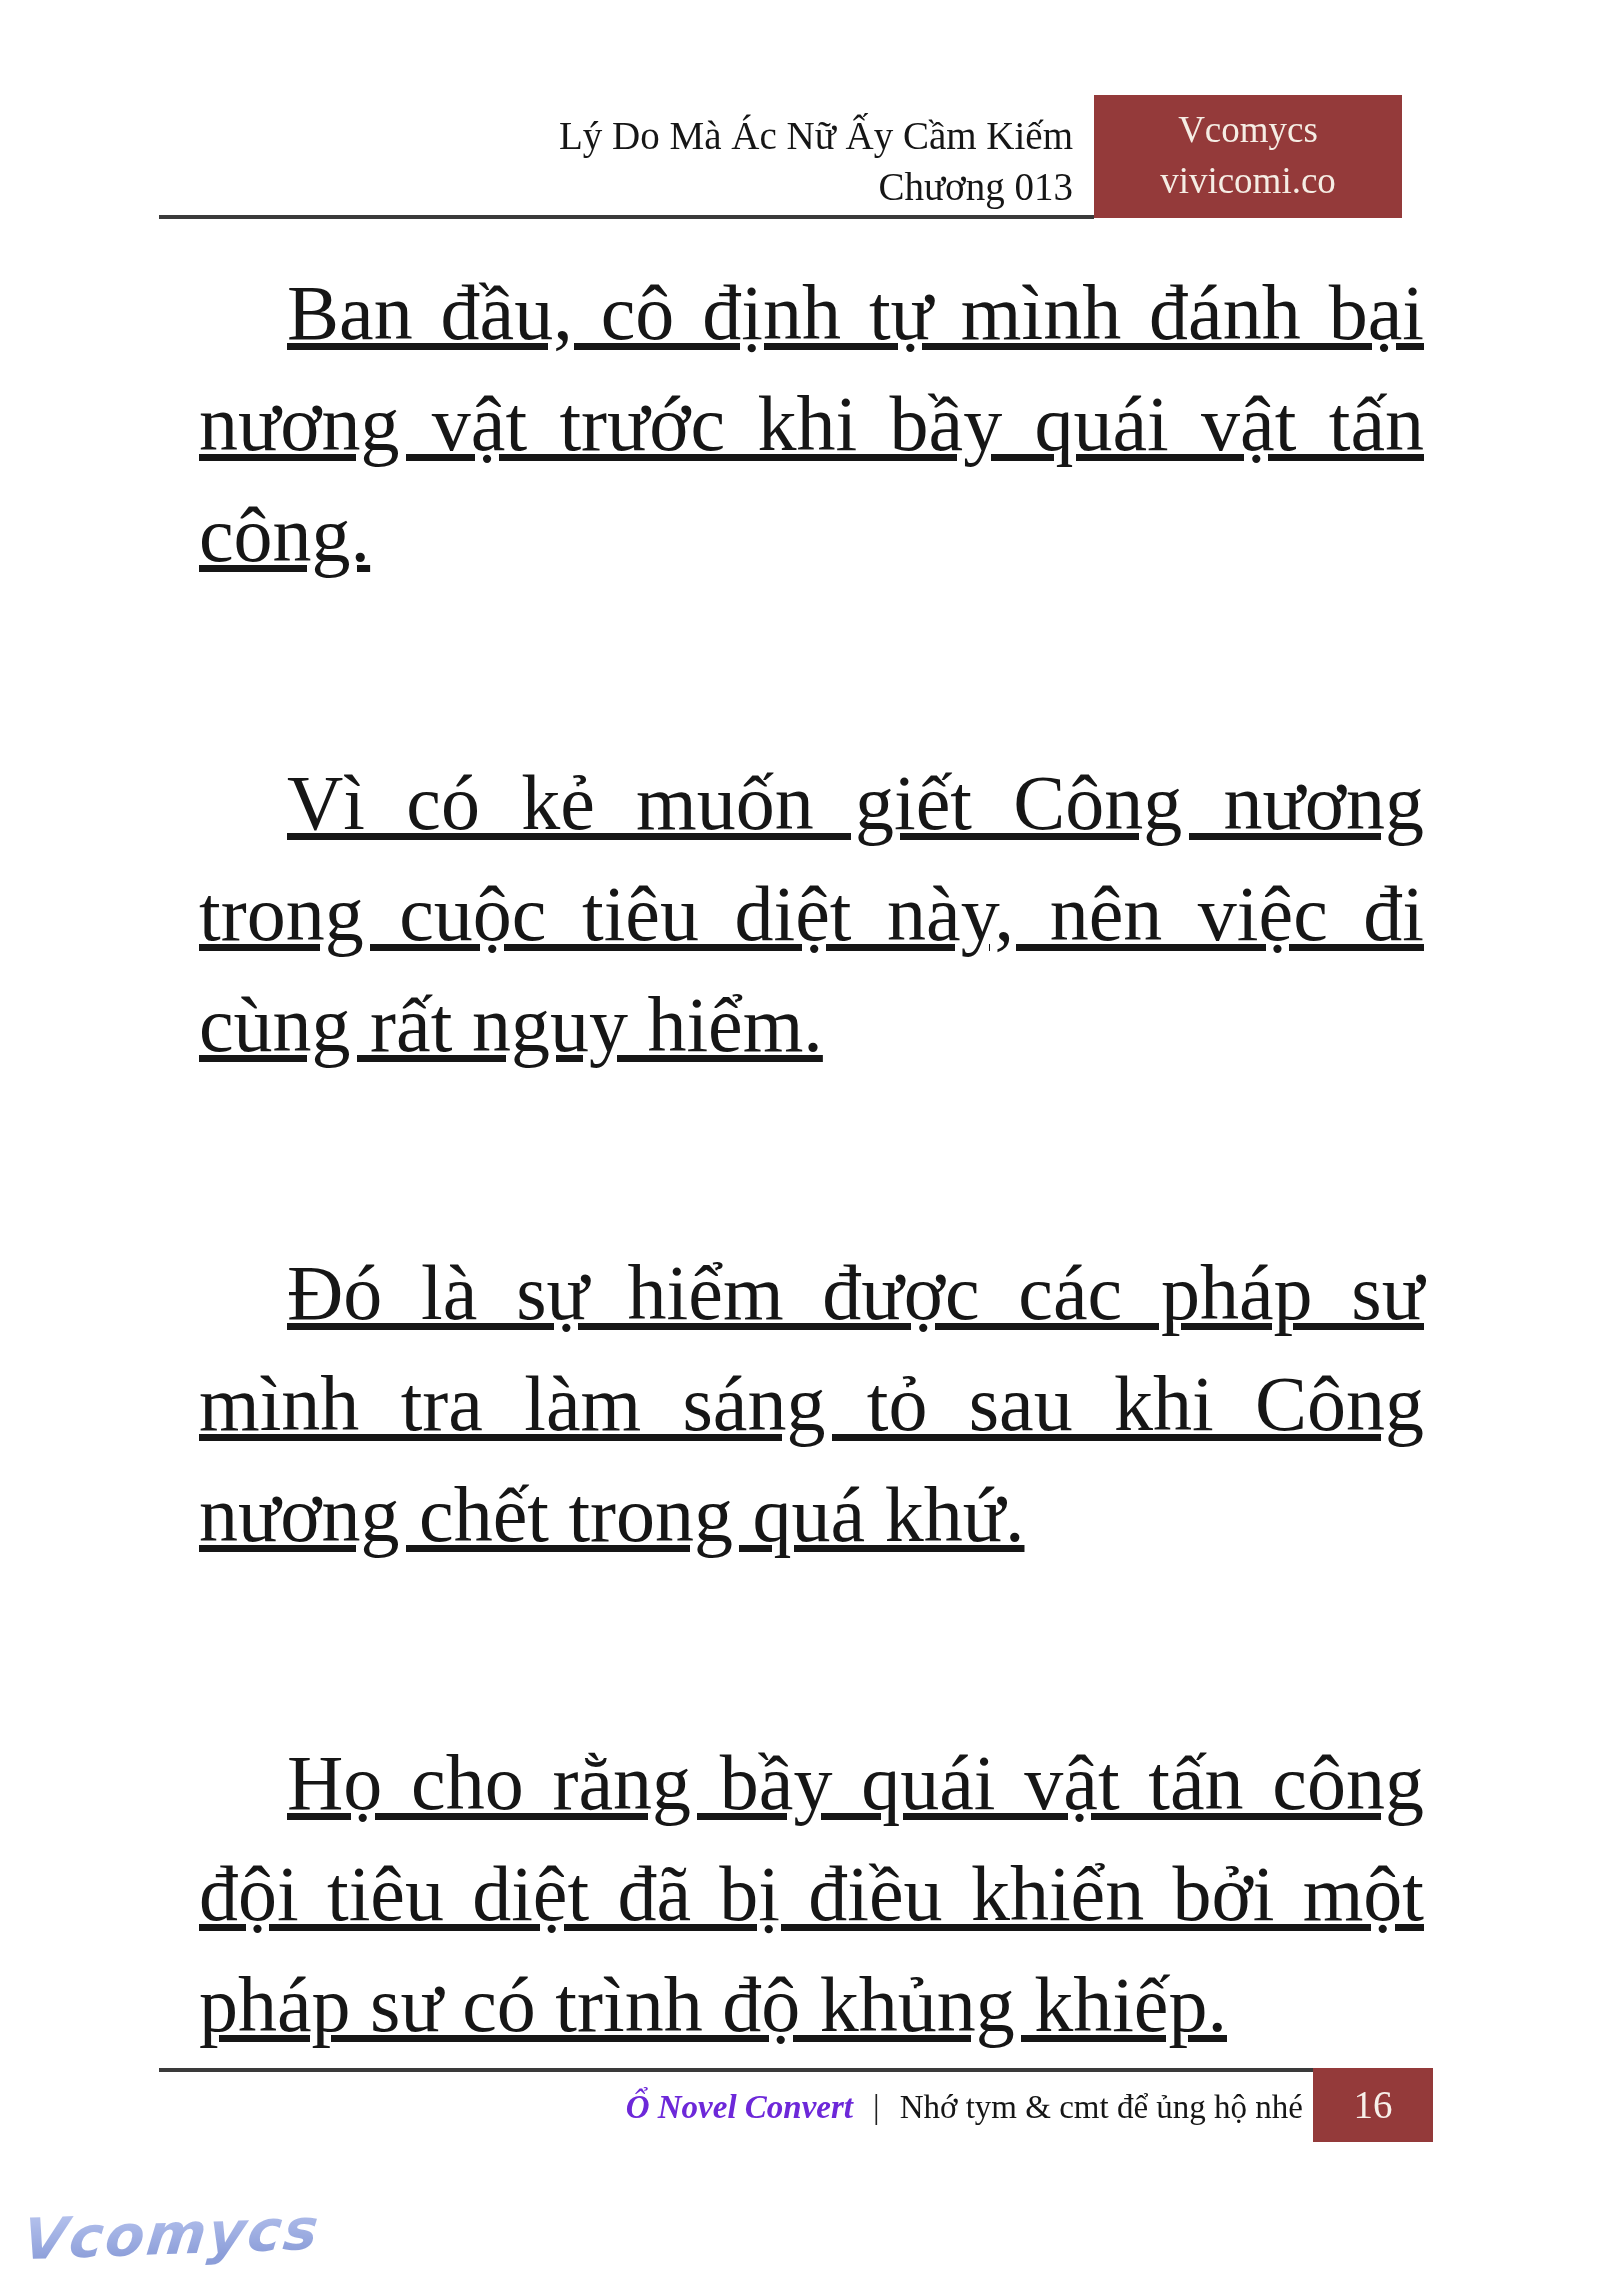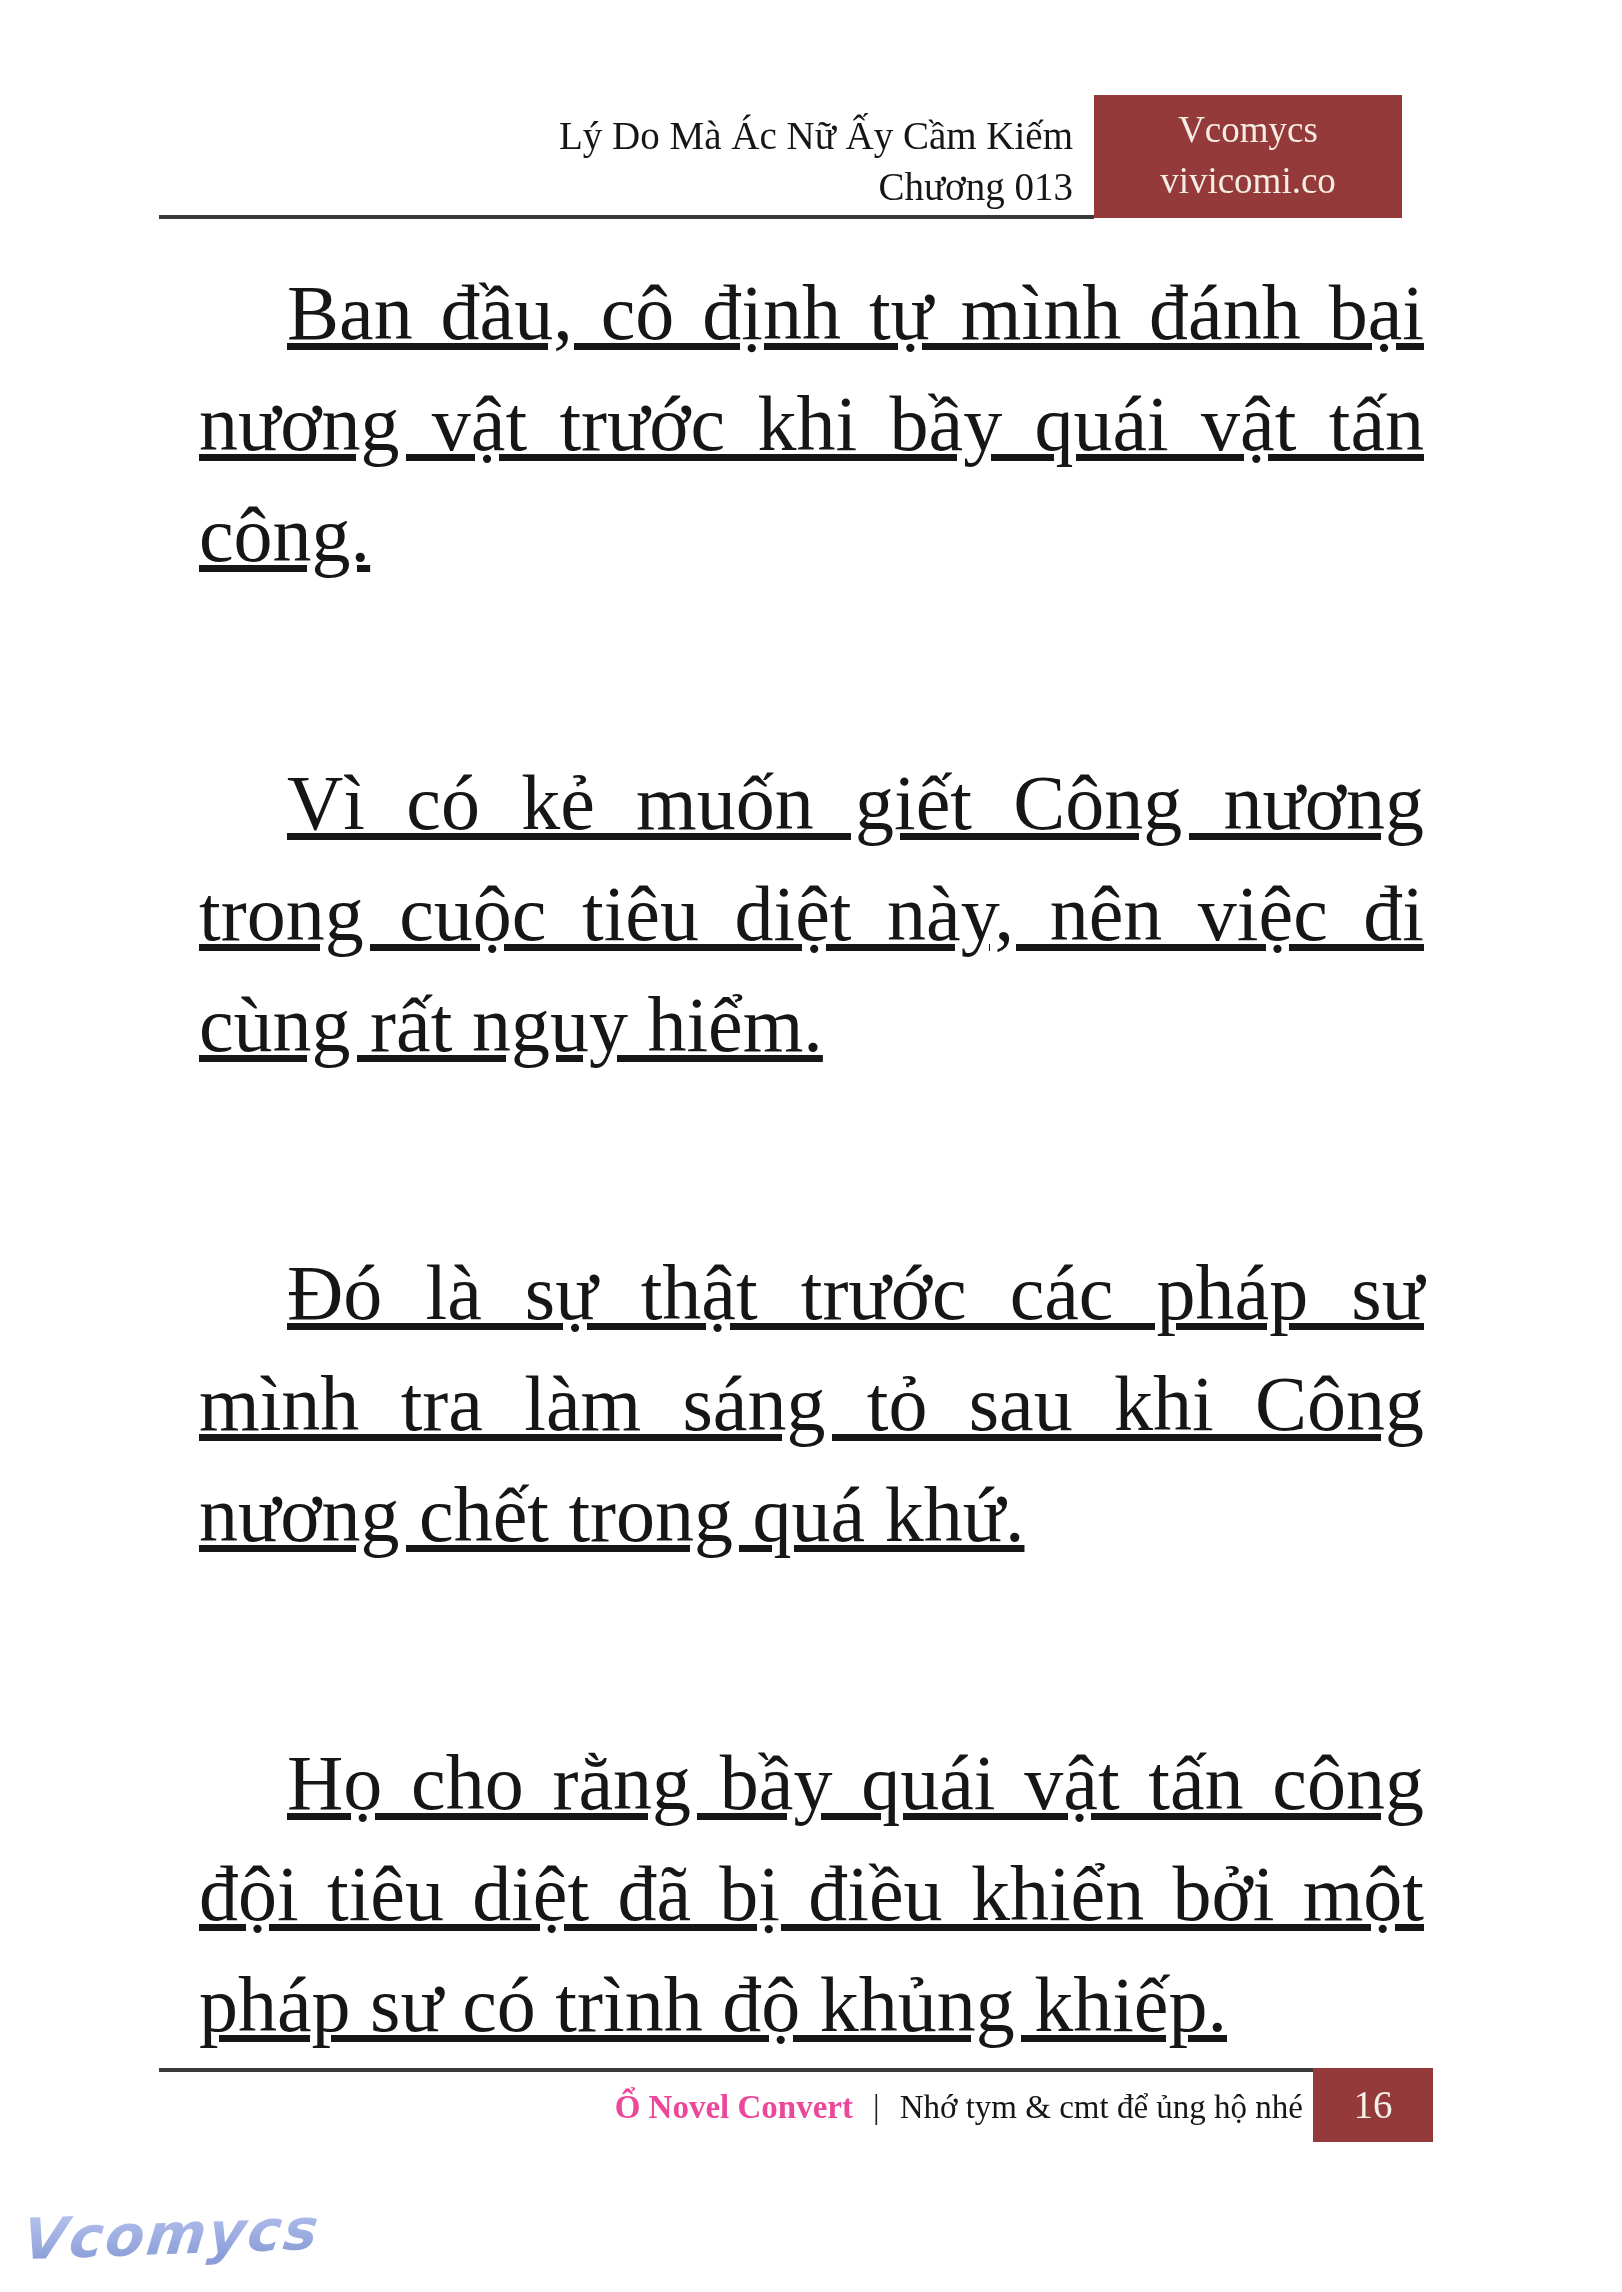--- a/index.html
+++ b/index.html
@@ -81,21 +81,21 @@
   }
   .footer-text {
     position: absolute;
     top: 2086px;
     right: 319px;
     font-size: 33px;
     line-height: 43px;
     color: #161616;
     white-space: nowrap;
   }
-  .footer-credit { color: #ec4899; font-weight: bold; }
+  .footer-credit { color: #6d28d9; font-weight: bold; font-style: italic; }
   .footer-sep { margin: 0 11.8px; color: #222222; font-weight: normal; }
   .page-box {
     position: absolute;
     left: 1313px;
     top: 2068px;
     width: 120px;
     height: 74px;
     background: #943A3A;
     color: #F7F0EA;
     font-size: 39px;
@@ -146,21 +146,21 @@
       <div class="bline last">công.</div>
     </div>
 
     <div class="para">
       <div class="bline first">Vì có kẻ muốn giết Công nương</div>
       <div class="bline">trong cuộc tiêu diệt này, nên việc đi</div>
       <div class="bline last">cùng rất nguy hiểm.</div>
     </div>
 
     <div class="para">
-      <div class="bline first">Đó là sự thật trước các pháp sư</div>
+      <div class="bline first">Đó là sự hiểm được các pháp sư</div>
       <div class="bline">mình tra làm sáng tỏ sau khi Công</div>
       <div class="bline last">nương chết trong quá khứ.</div>
     </div>
 
     <div class="para">
       <div class="bline first">Họ cho rằng bầy quái vật tấn công</div>
       <div class="bline">đội tiêu diệt đã bị điều khiển bởi một</div>
       <div class="bline last">pháp sư có trình độ khủng khiếp.</div>
     </div>
 

